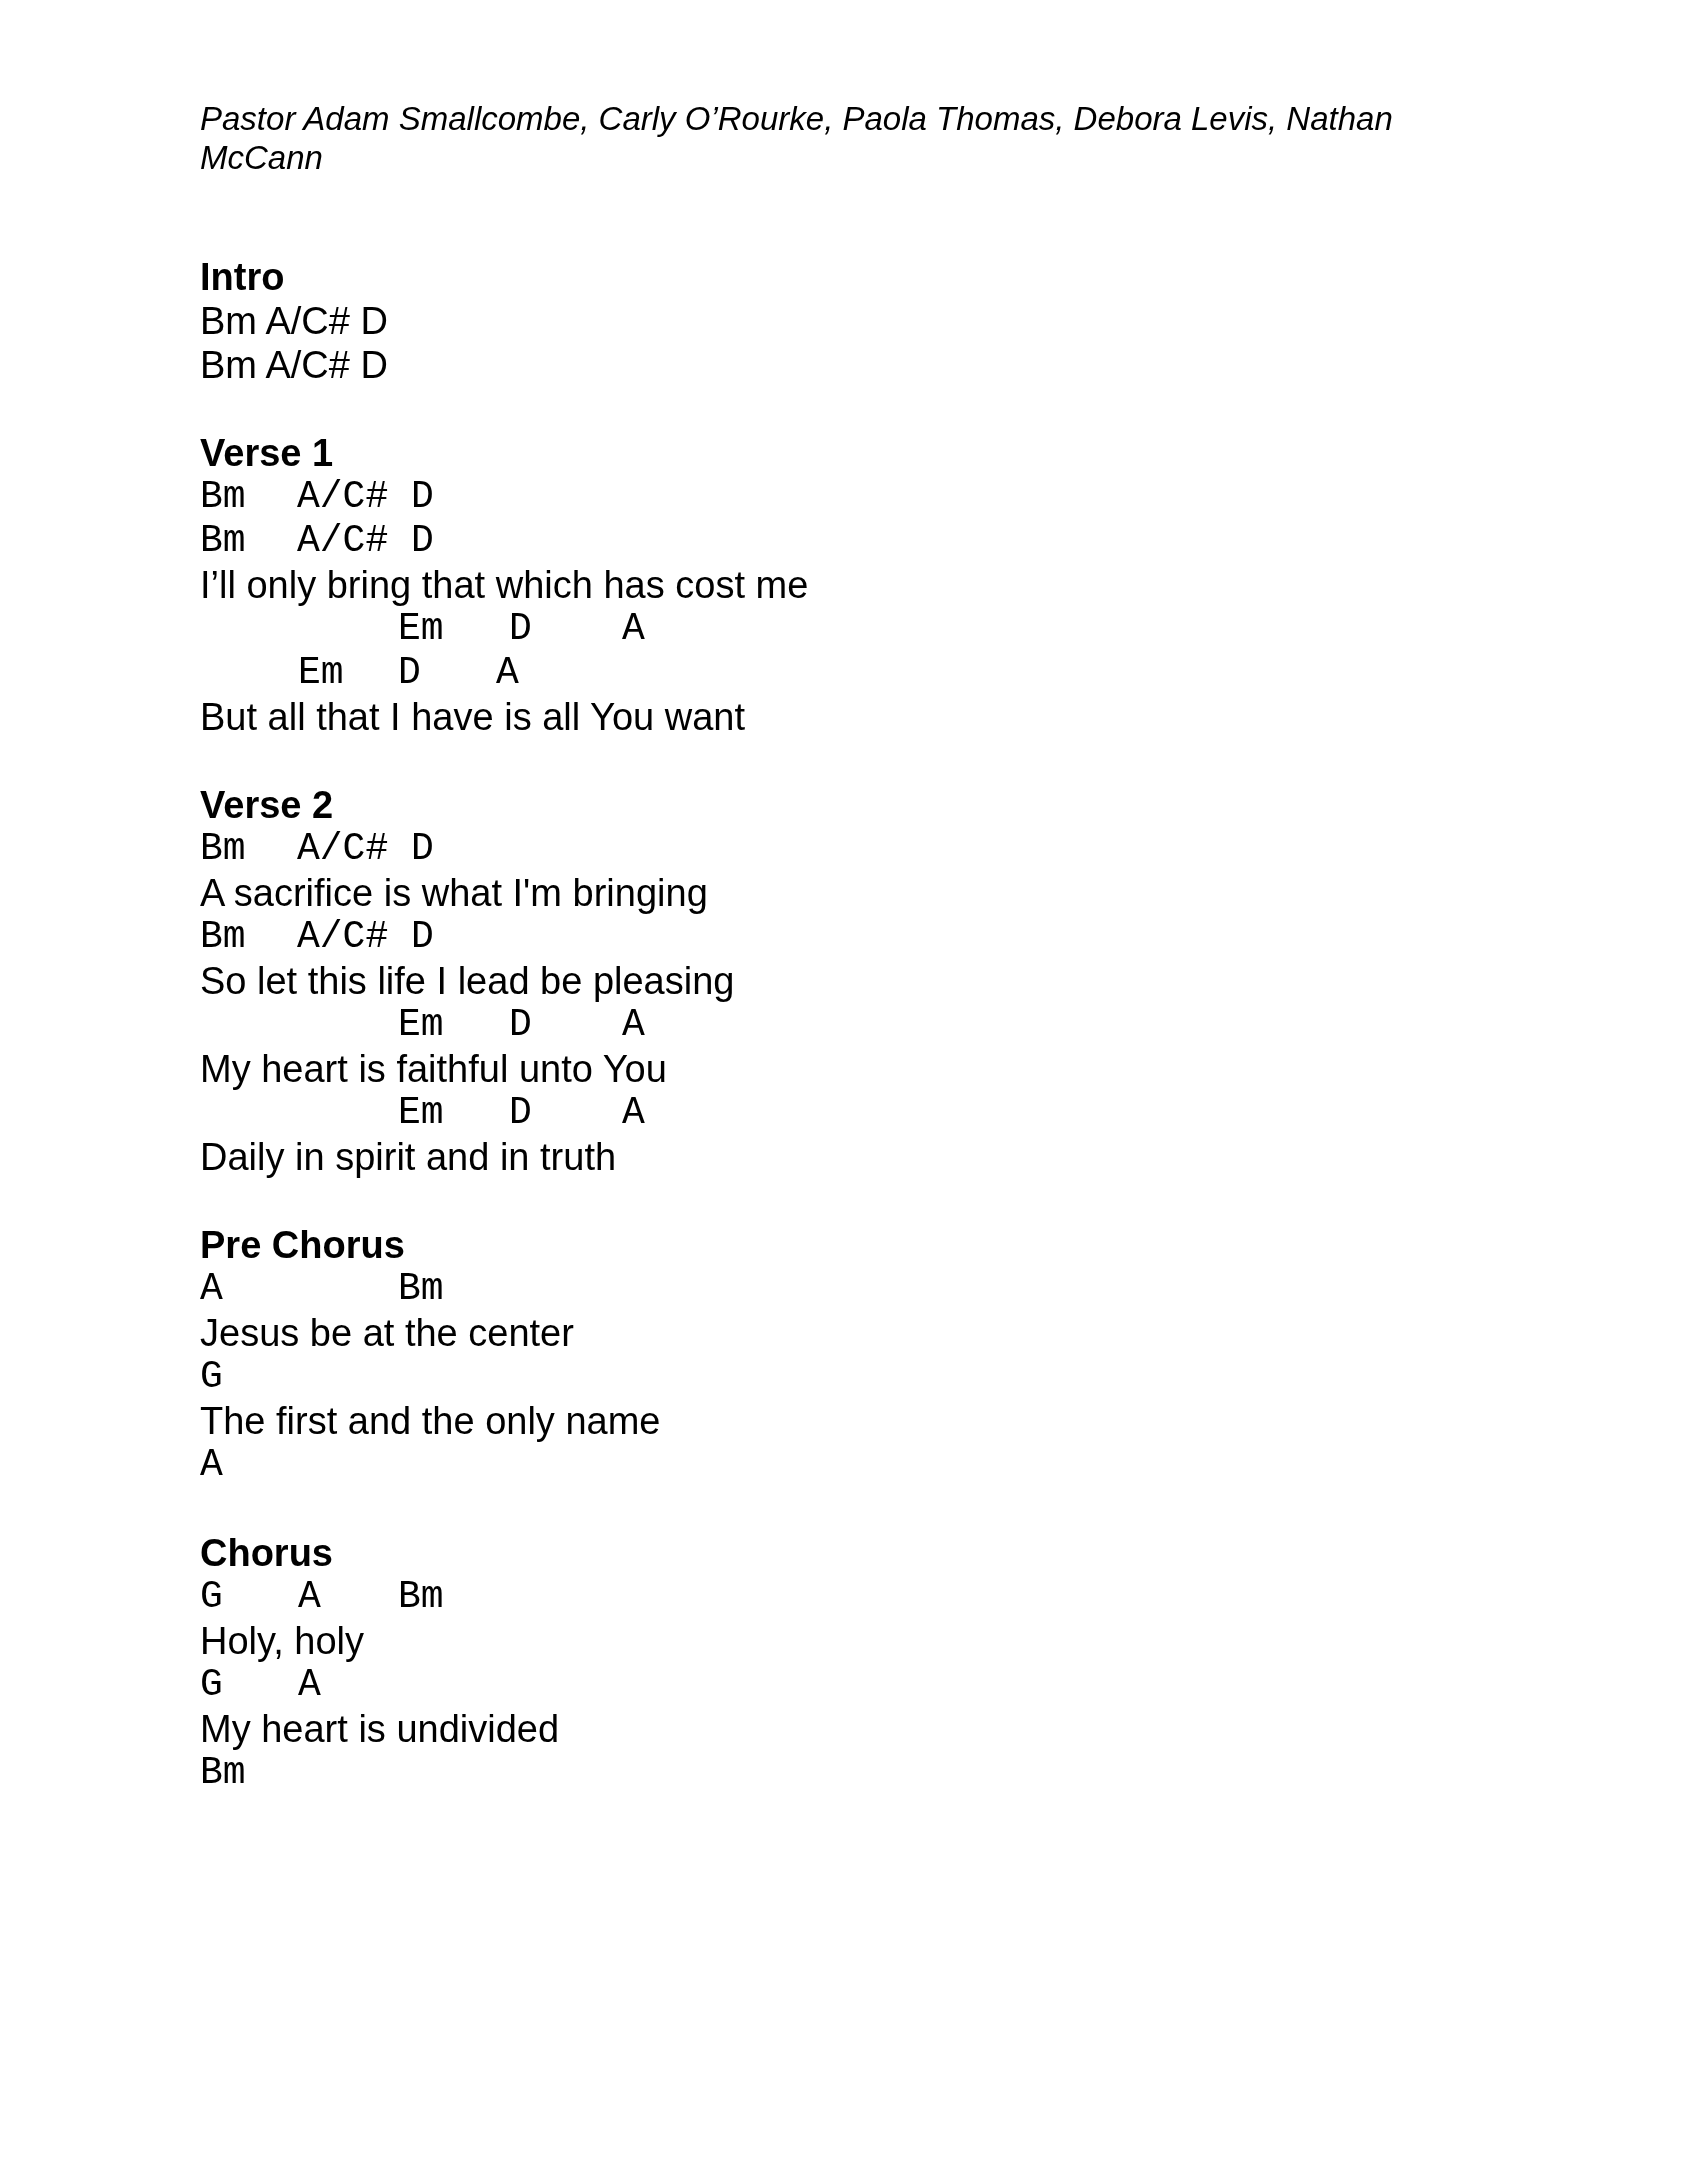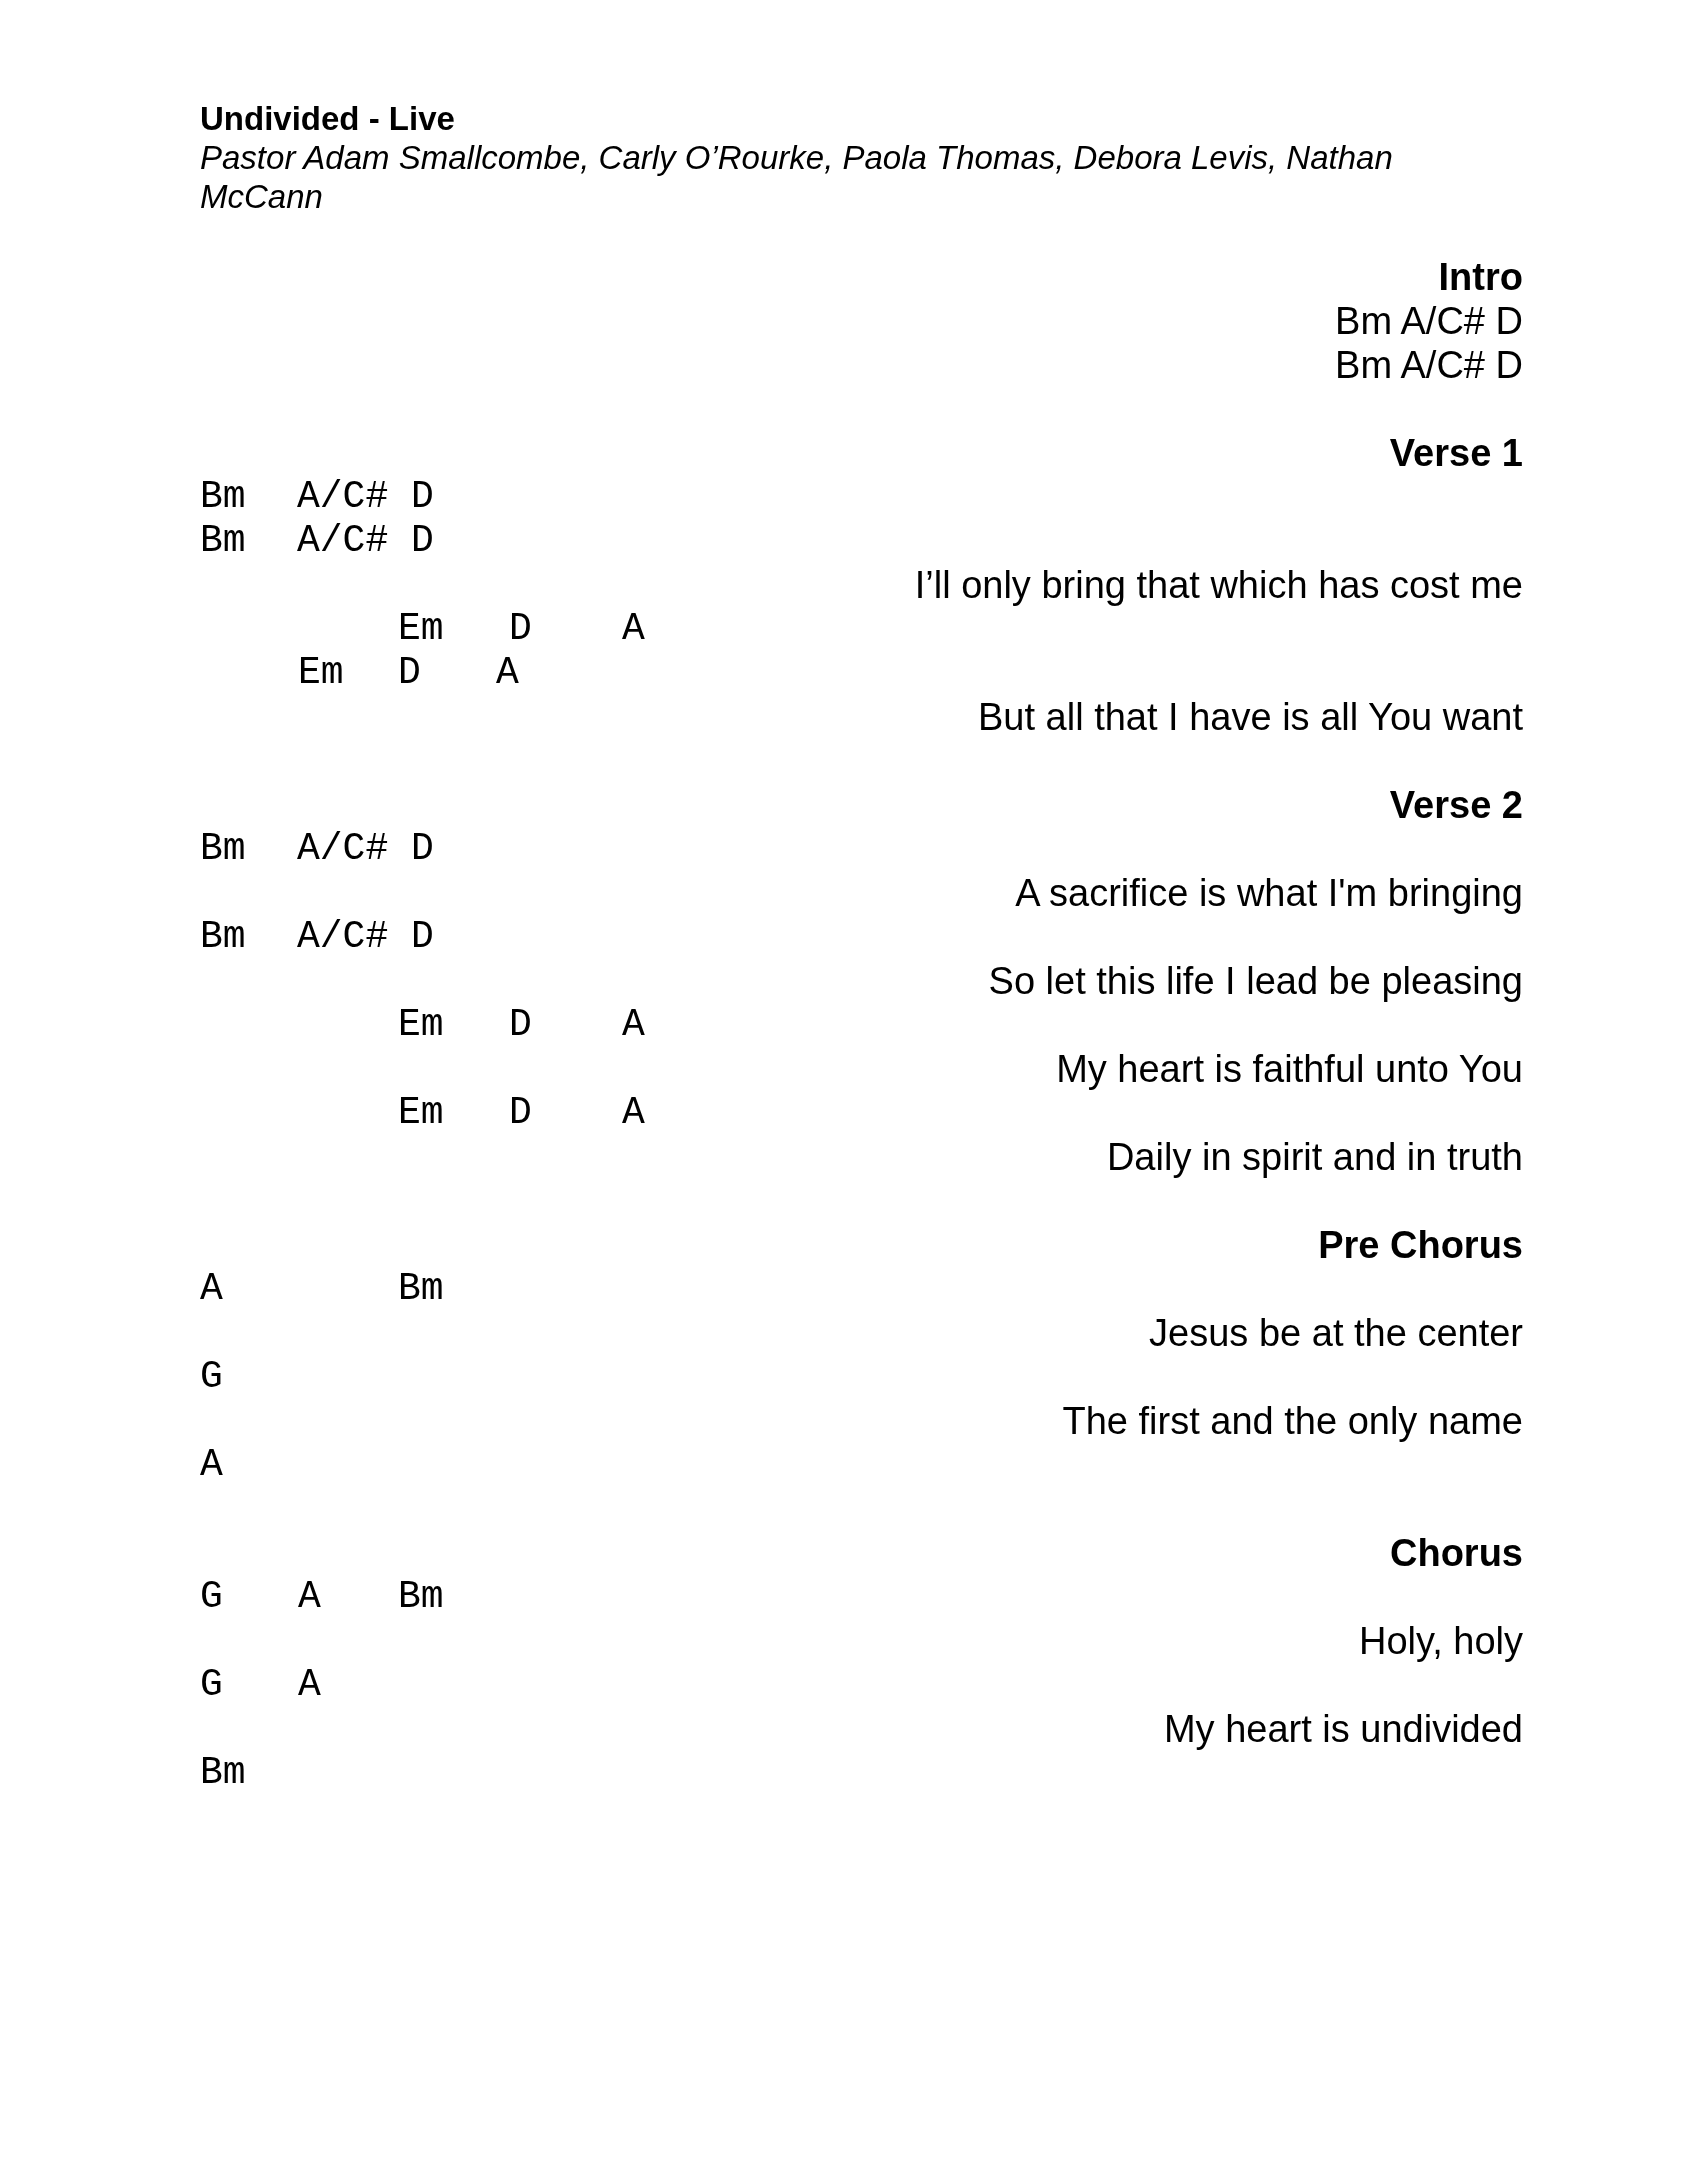--- a/index.html
+++ b/index.html
@@ -4,32 +4,31 @@
 <style>
   html, body { margin: 0; padding: 0; background: #ffffff; }
   body { width: 1687px; height: 2183px; position: relative; overflow: hidden;
          font-family: "Liberation Sans", "DejaVu Sans", sans-serif; color: #000000; }
   .page { position: absolute; left: 0; top: 0; width: 1687px; height: 2183px; background: #ffffff; }
   .header { position: absolute; left: 200px; top: 99px; width: 1231px; }
   .title { font-weight: bold; font-size: 33px; line-height: 39px; margin: 0; height: 39px; }
   .authors { font-size: 33px; line-height: 39px; margin: 0; font-style: italic; }
   .body { position: absolute; left: 200px; top: 255px; width: 1323px; }
   .section { margin: 0; }
-  .line { position: relative; height: 44px; line-height: 44px; font-size: 38px; white-space: pre; text-align: right; }
+  .line { position: relative; height: 44px; line-height: 44px; font-size: 38px; white-space: pre; }
   .heading { font-weight: bold; }
   .blank { height: 44px; }
   .chord { position: absolute; top: 0; white-space: pre; font-family: Liberation Mono, monospace; }
 </style>
 </head>
 <body>
 
 <div class="page">
 
   <div class="header">
-    <div class="title">Undivided - Live</div>
     <div class="authors">Pastor Adam Smallcombe, Carly O’Rourke, Paola Thomas, Debora Levis, Nathan McCann</div>
   </div>
 
   <div class="body">
 
     <div class="section">
       <div class="line heading">Intro</div>
       <div class="line">Bm A/C# D</div>
       <div class="line">Bm A/C# D</div>
       <div class="blank"></div>

